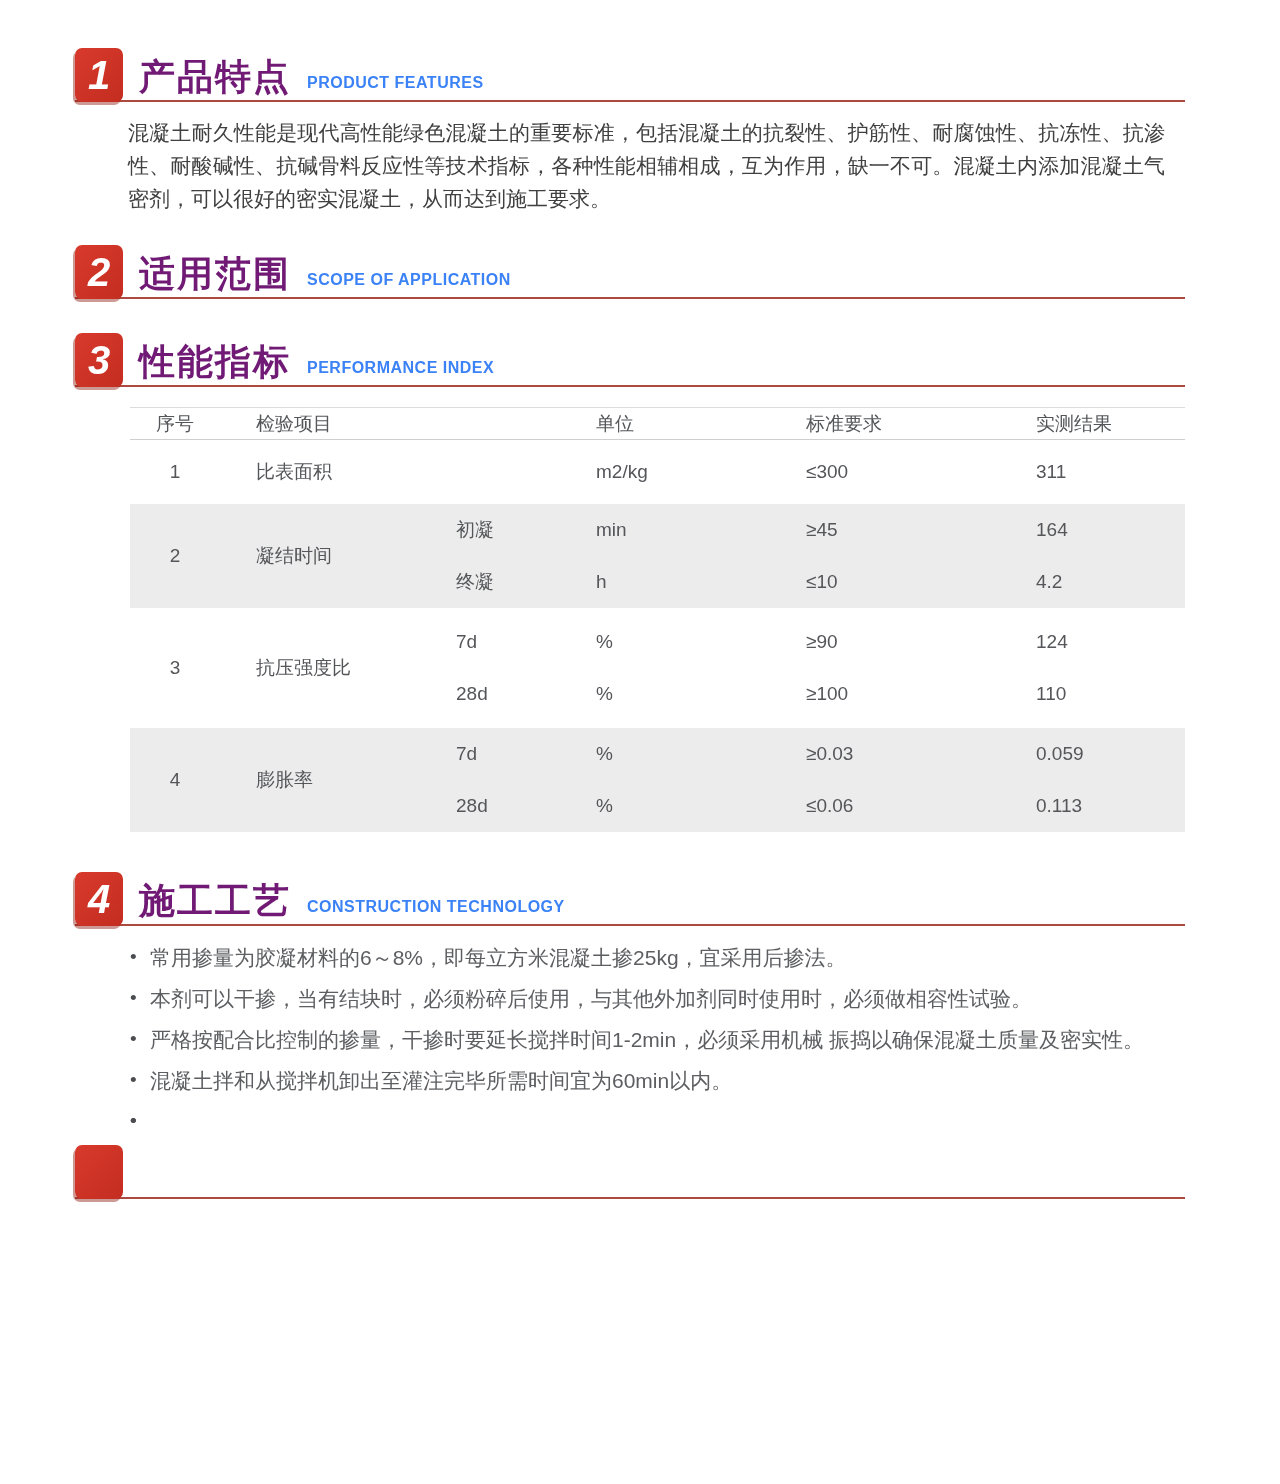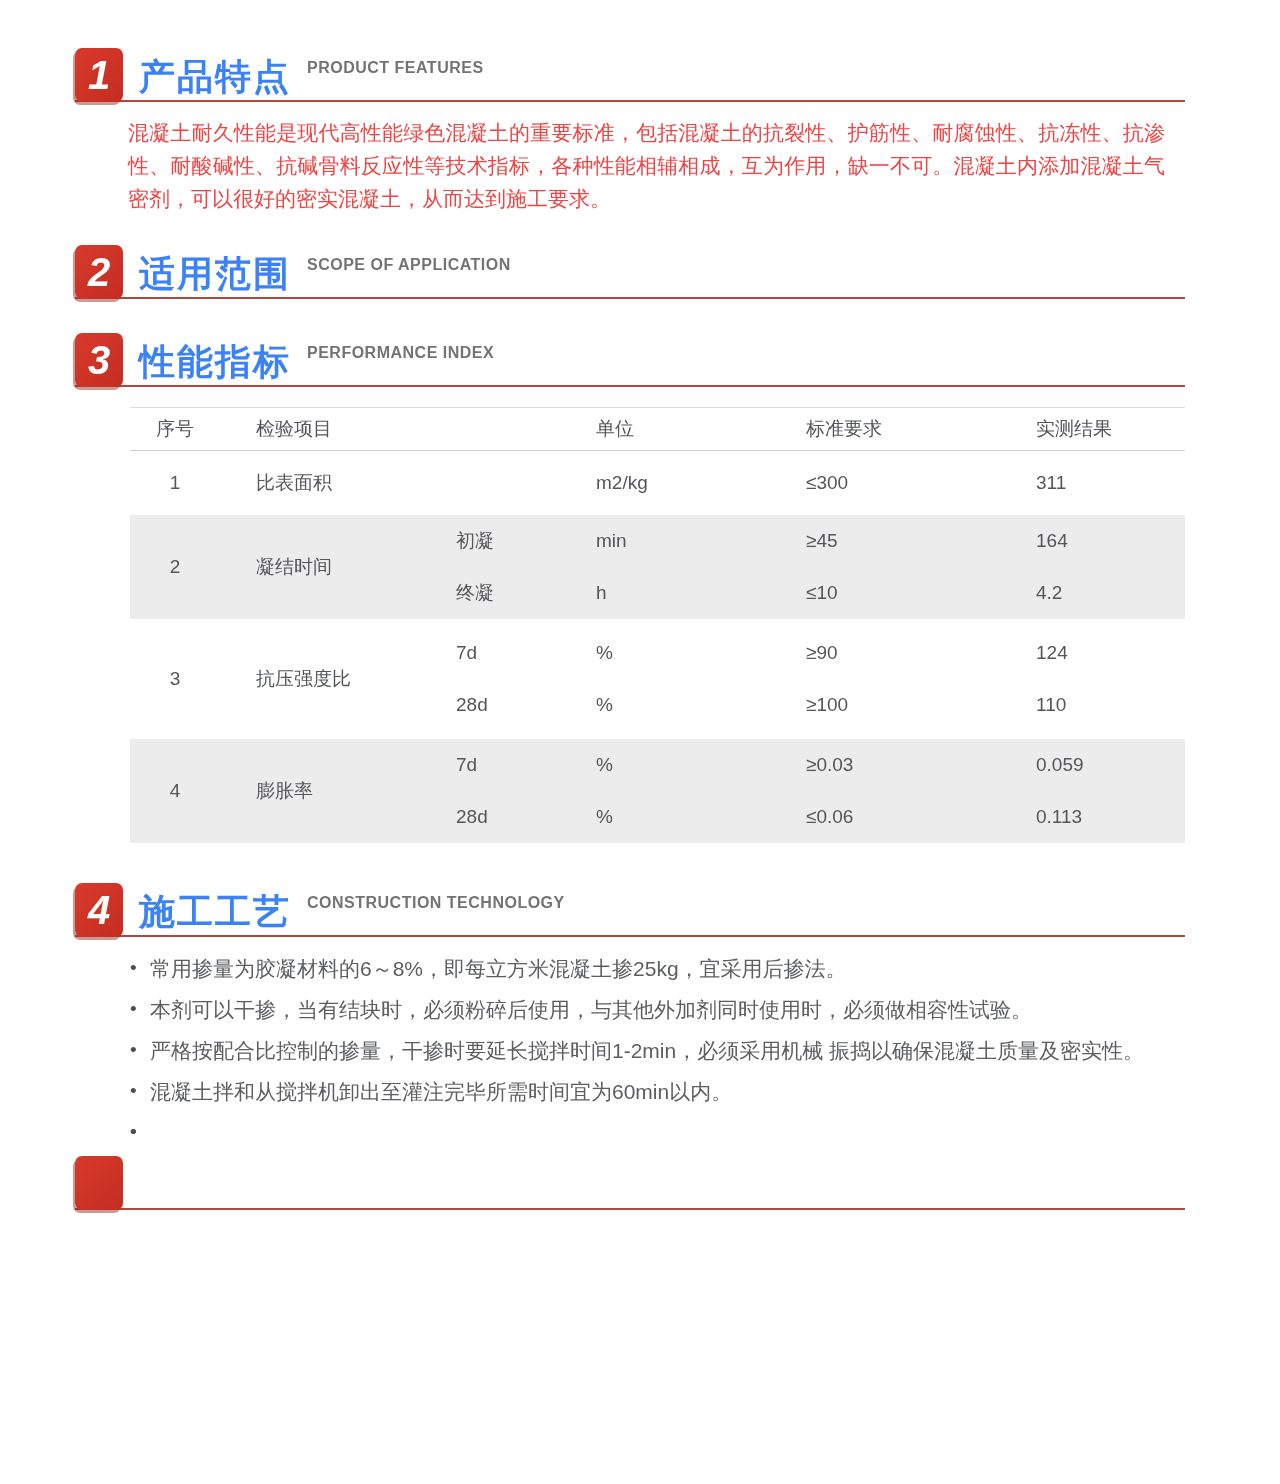--- a/index.html
+++ b/index.html
@@ -34,42 +34,42 @@
     font-weight: 700;
     font-style: italic;
     display: flex;
     align-items: center;
     justify-content: center;
     flex: 0 0 auto;
   }
   .zh {
     margin: 0;
     padding-bottom: 5px;
-    color: #3b82f6;
+    color: #701a75;
     font-size: 36px;
     font-weight: 700;
     line-height: 1;
     letter-spacing: 2px;
   }
   .en {
-    padding-bottom: 23px;
-    color: #737373;
+    padding-bottom: 8px;
+    color: #3b82f6;
     font-size: 16px;
     font-weight: 700;
     letter-spacing: 0.5px;
   }
 
   
   .para {
     margin: 14px 0 0 128px;
     width: 1037px;
     font-size: 21px;
     line-height: 33px;
     text-align: justify;
-    color: #ef4444;
+    color: #404040;
   }
 
   
   .blist {
     margin: 16px 0 0 128px;
     width: 1040px;
     padding: 0;
     list-style: none;
     font-size: 21px;
     line-height: 32px;
@@ -92,21 +92,21 @@
   
   .ptable {
     margin: 20px 0 0 130px;
     width: 1055px;
     font-size: 19px;
     color: #55565a;
   }
   .t-head {
     display: grid;
     grid-template-columns: 90px 200px 140px 210px 230px 185px;
-    height: 44px;
+    height: 33px;
     align-items: center;
     border-top: 1px solid #dcdcdc;
     border-bottom: 1px solid #cfcfcf;
   }
   .t-head > div { padding-left: 36px; }
   .t-head > div.cno { padding-left: 0; text-align: center; }
   
   .trow {
     display: grid;
     margin-top: 8px;

